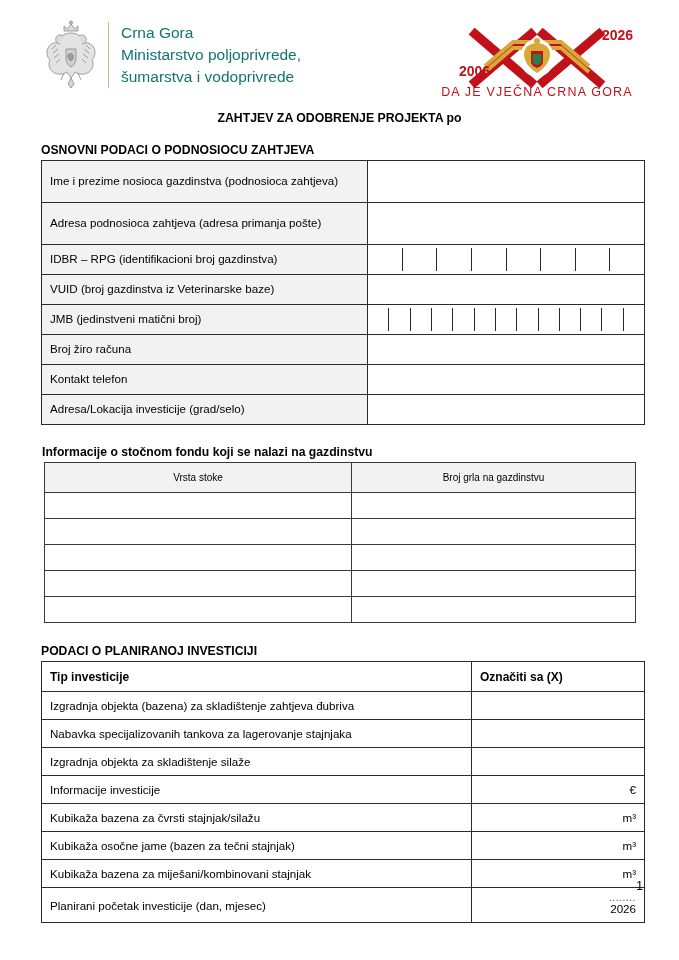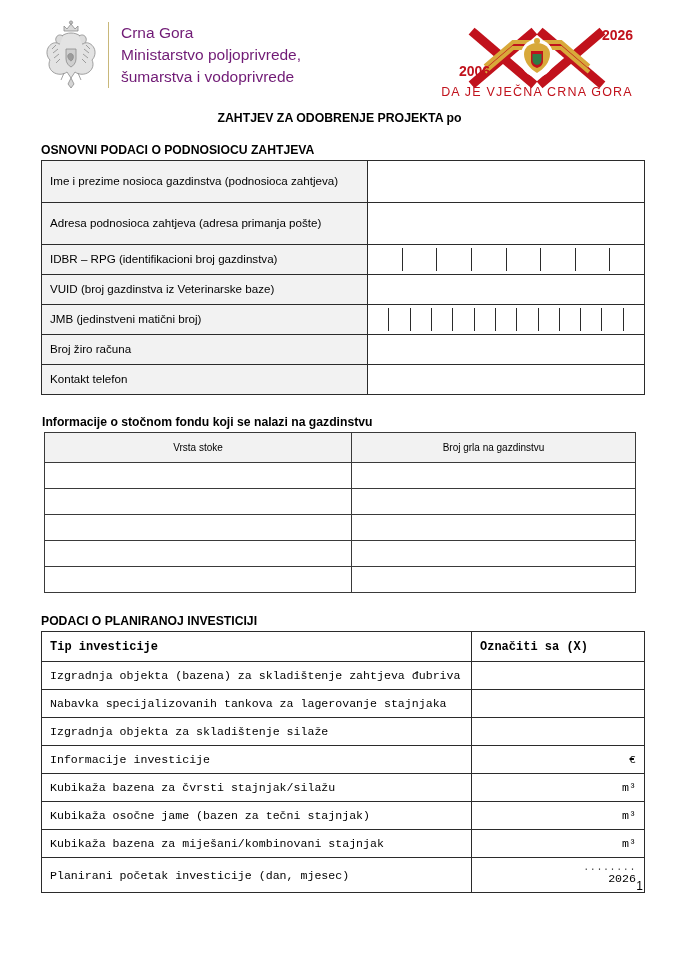--- a/index.html
+++ b/index.html
@@ -46,21 +46,21 @@
   .header-rule {
     width: 1px;
     align-self: stretch;
     background: #c9b87a;
     margin: 4px 12px 6px 8px;
     height: 66px;
   }
   .ministry {
     font-size: 15.5px;
     line-height: 1.42;
-    color: #701a75;
+    color: #0f766e;
     padding-top: 4px;
     white-space: nowrap;
   }
 
   .logo20 {
     width: 196px;
     height: 82px;
     flex: 0 0 196px;
     margin-right: 8px;
     margin-top: 2px;
@@ -159,21 +159,20 @@
     width: 604px;
     margin-left: 5px;
   }
   .t-invest td, .t-invest th {
     border: 1px solid #2b2b2b;
     font-size: 11.6px;
     padding: 4px 6px 4px 8px;
     vertical-align: middle;
     background: #ffffff;
     height: 19px;
-    font-family: Liberation Mono, monospace;
   }
   .t-invest th {
     font-weight: bold;
     font-size: 12px;
     text-align: left;
     height: 21px;
   }
   .in-c2 { width: 158px; }
   .t-invest td.unit {
     text-align: right;
@@ -338,20 +337,24 @@
         </td>
       </tr>
       <tr>
         <td class="lbl">Broj žiro računa</td>
         <td class="val"></td>
       </tr>
       <tr>
         <td class="lbl">Kontakt telefon</td>
         <td class="val"></td>
       </tr>
+      <tr>
+        <td class="lbl">Adresa/Lokacija investicije (grad/selo)</td>
+        <td class="val"></td>
+      </tr>
     </tbody>
   </table>
 
   <div class="section-heading sub">Informacije o stočnom fondu koji se nalazi na gazdinstvu</div>
 
   <table class="t-livestock">
     <thead>
       <tr>
         <th class="lv-c1">Vrsta stoke</th>
         <th>Broj grla na gazdinstvu</th>

